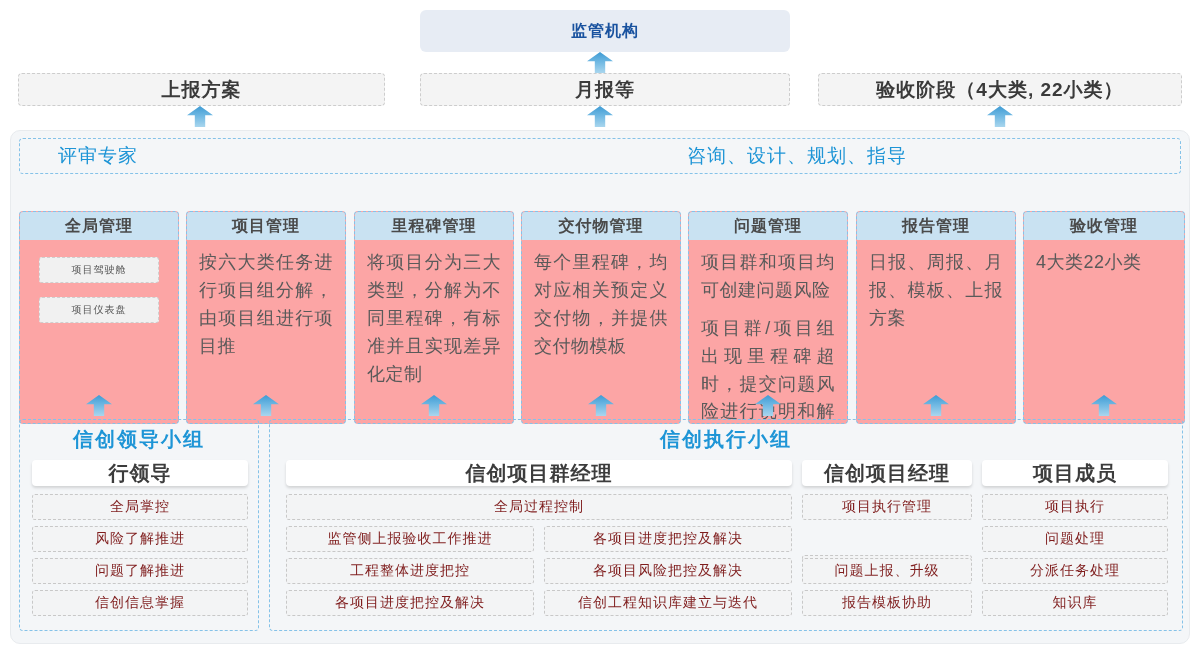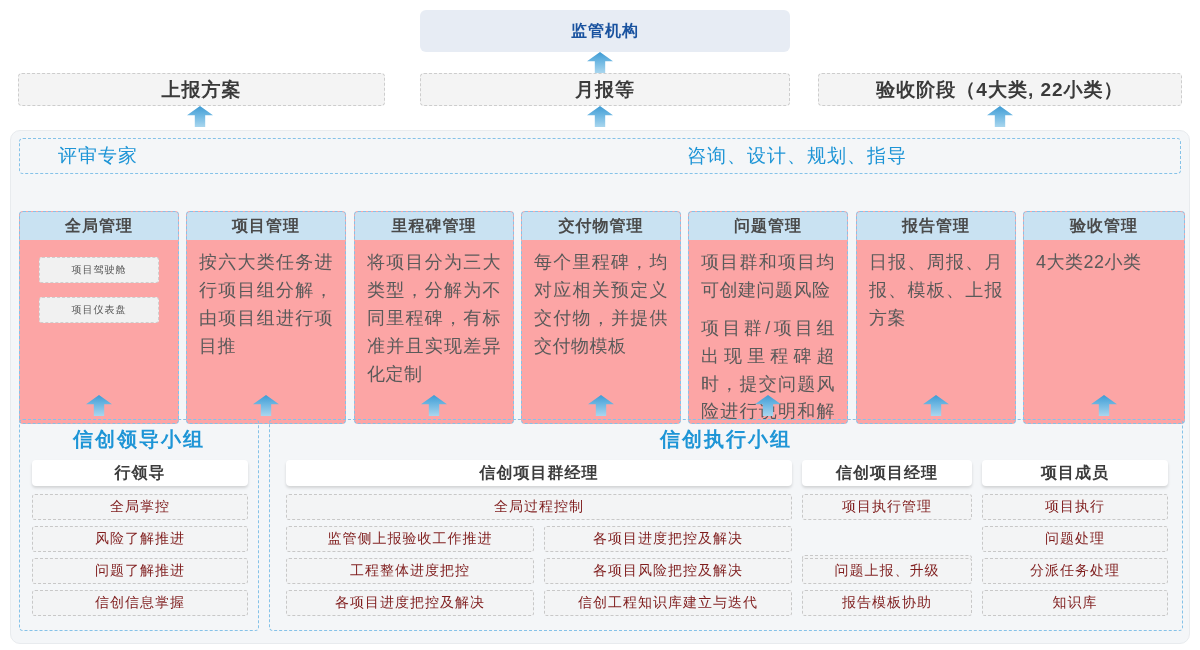--- a/index.html
+++ b/index.html
@@ -47,21 +47,21 @@
     border:1px dashed #cfcfcf;border-radius:3px;display:flex;align-items:center;justify-content:center;
     font-size:10px;color:#555555;box-sizing:border-box;letter-spacing:1px;}
 
   
   .group{position:absolute;top:288px;height:212px;border:1px dashed #85c2e8;
     border-radius:4px;box-sizing:border-box;}
   .group-title{position:absolute;top:6px;left:0;width:100%;text-align:center;
     font-size:20px;font-weight:bold;color:#1e95d6;letter-spacing:2px;}
   .role-pill{position:absolute;height:26px;background:#ffffff;border-radius:4px;
     box-shadow:0 2px 3px rgba(0,0,0,0.14);display:flex;align-items:center;justify-content:center;
-    font-size:16px;font-weight:bold;color:#3c3c3c;letter-spacing:1px;}
+    font-size:20px;font-weight:bold;color:#3c3c3c;letter-spacing:1px;}
   .task-item{position:absolute;height:26px;background:#f3f4f5;border:1px dashed #c8c8c8;
     border-radius:3px;display:flex;align-items:center;justify-content:center;
     font-size:14px;color:#7f1d1d;box-sizing:border-box;letter-spacing:1px;}
 </style>
 </head>
 <body>
 
 <div class="page">
 
   <div class="regulator">

